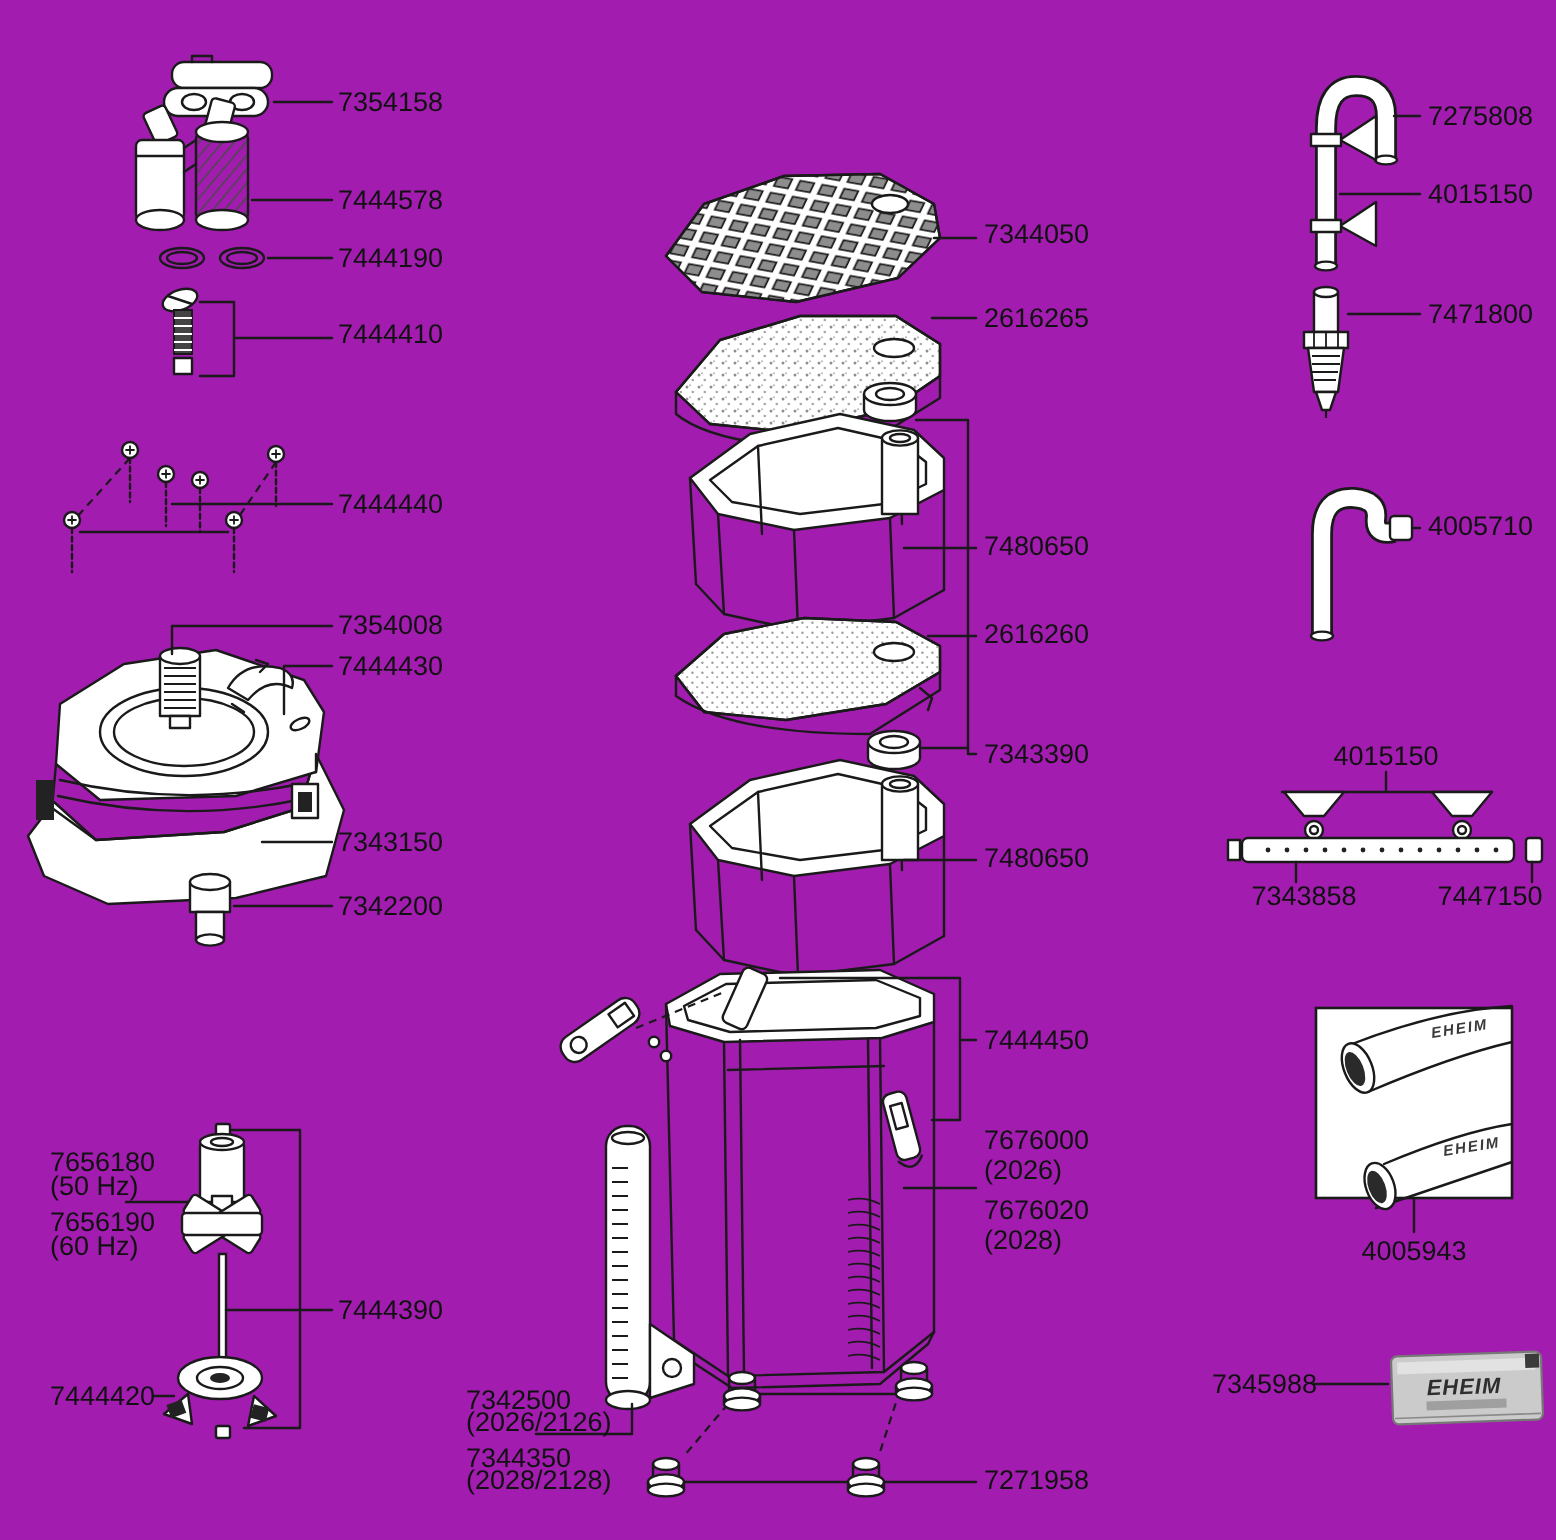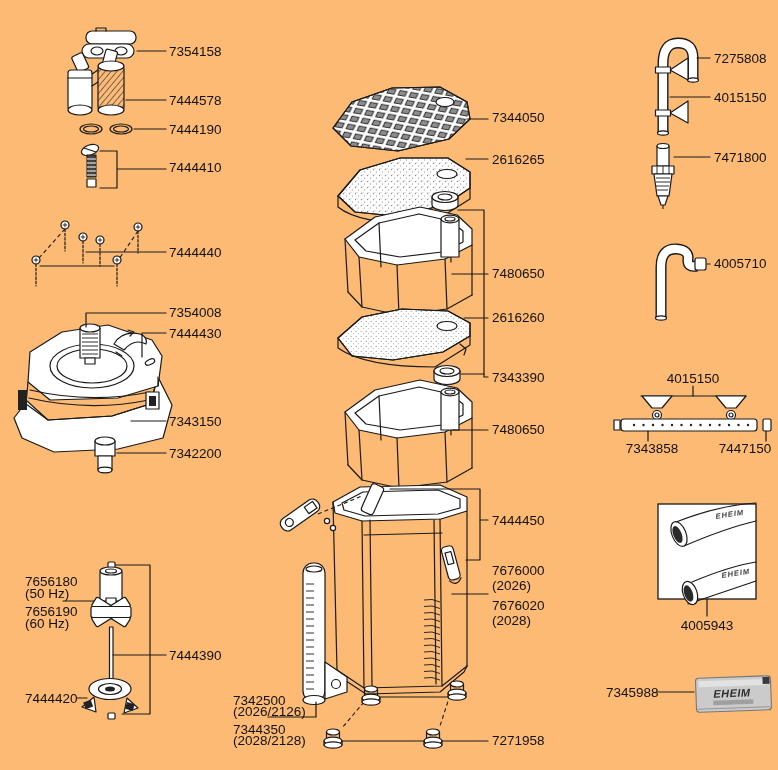--- a/index.html
+++ b/index.html
@@ -1,16 +1,16 @@
 <!DOCTYPE html>
 <html><head>
 <meta charset="utf-8">
 <style>
   html,body{margin:0;padding:0;background:#fff;}
-  .stage{position:relative;width:778px;height:770px;background:#fdba74;overflow:hidden;
+  .stage{position:relative;width:778px;height:770px;background:#a21caf;overflow:hidden;
          font-family:"Liberation Sans",sans-serif;}
   svg{display:block}
   .pt{fill:#fff;stroke:#1a1a1a;stroke-width:1.2;stroke-linejoin:round;stroke-linecap:round}
   .ln{fill:none;stroke:#1a1a1a;stroke-width:1.2;stroke-linejoin:round;stroke-linecap:round}
   .th{fill:none;stroke:#1a1a1a;stroke-width:0.9;stroke-linejoin:round}
   .dsh{fill:none;stroke:#1a1a1a;stroke-width:1.1;stroke-dasharray:4 3}
   .dk{fill:#222;stroke:none}
   .lbl{font:13.5px "Liberation Sans",sans-serif;fill:#111}
   .brand{font:italic bold 7.5px "Liberation Sans",sans-serif;fill:#3a3a3a;letter-spacing:1px}
   .brand-big{font:italic bold 11px "Liberation Sans",sans-serif;fill:#2e2e2e;letter-spacing:0.5px}

